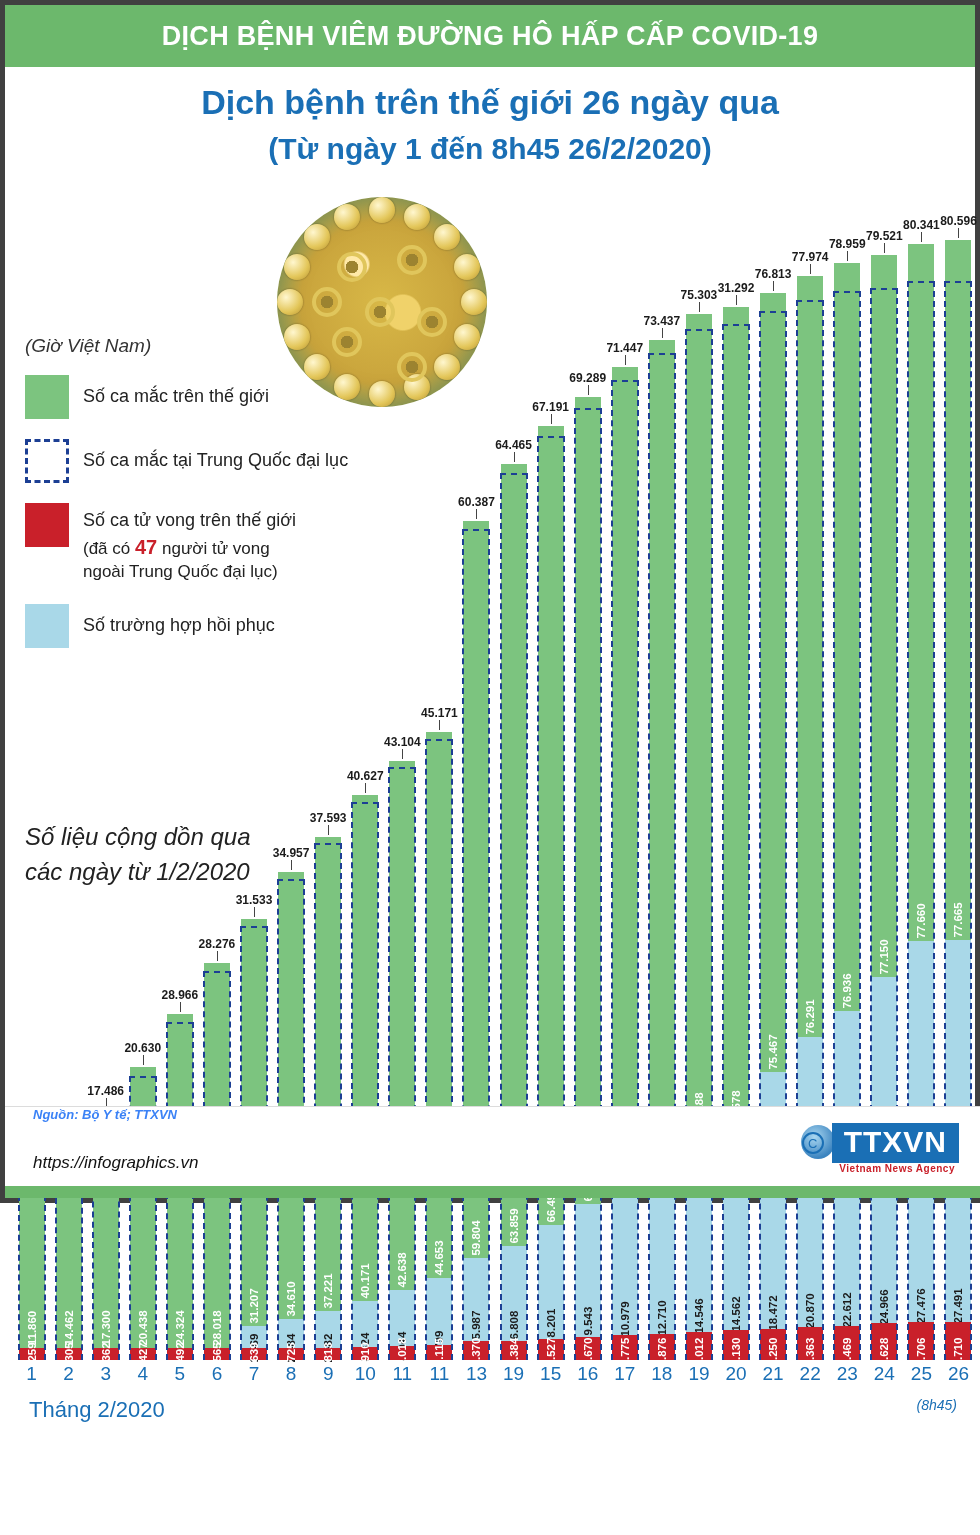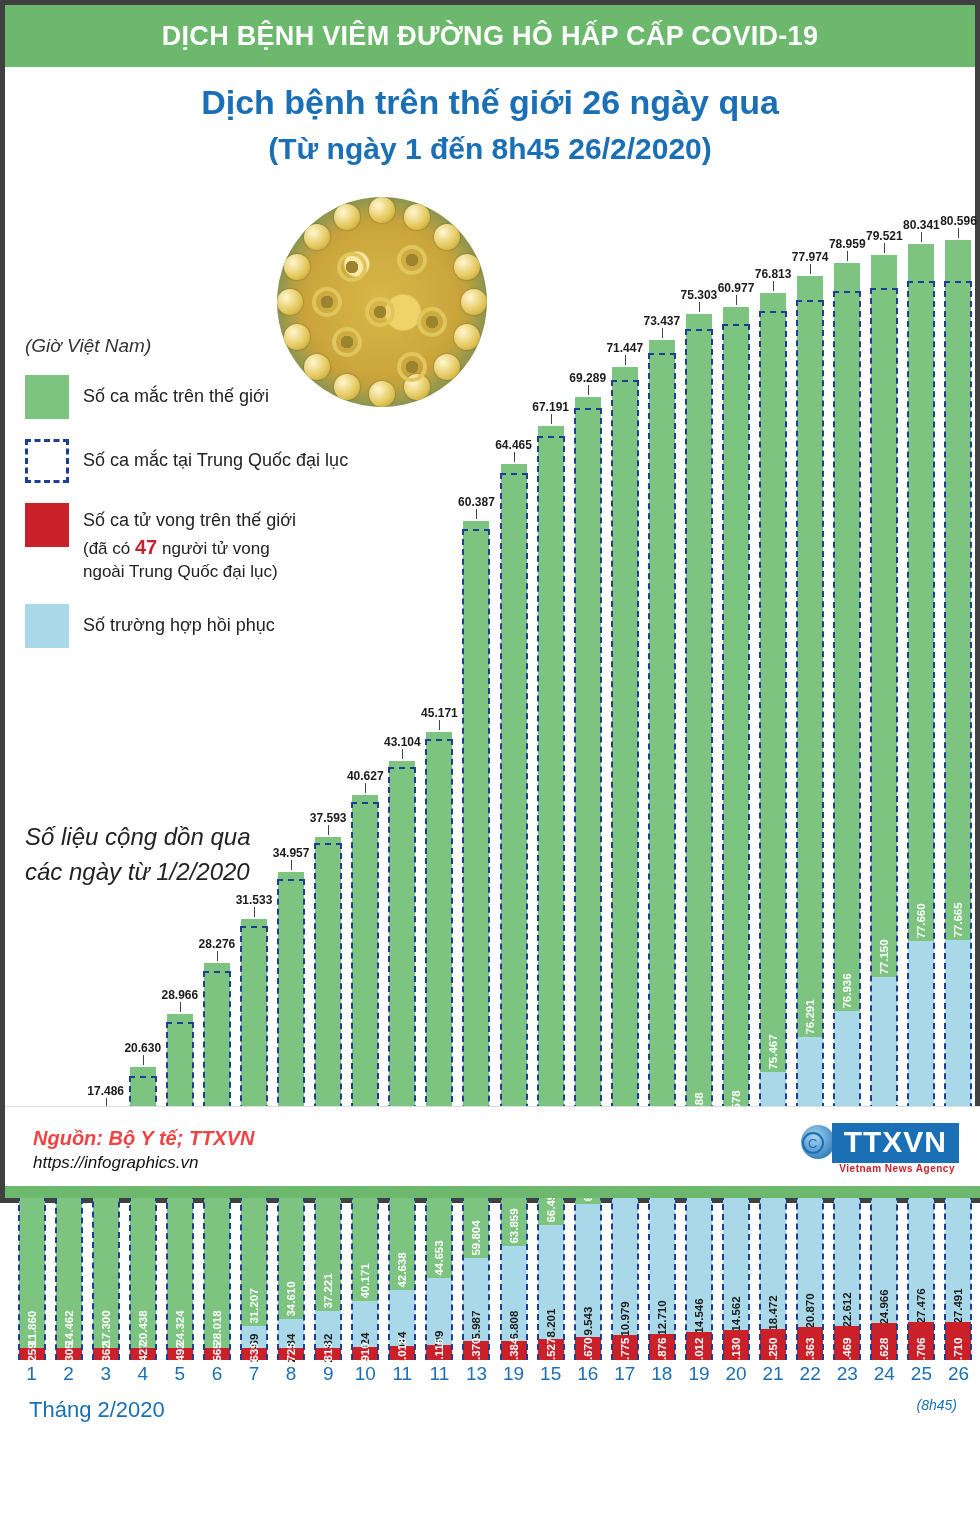--- a/index.html
+++ b/index.html
@@ -151,22 +151,22 @@
     position: absolute; right: 18px; top: 1392px;
     font-size: 14px; color: #1a6fb5; font-style: italic;
   }
   
   .footer {
     position: absolute; left: 0; bottom: 0; width: 980px; height: 92px;
     border-top: 1px solid #dcdcdc;
     background: #ffffff;
   }
   .src {
-    position: absolute; left: 28px; top: 20px;
-    font-size: 20px; font-style: italic; color: #ef4444; font-weight: bold;
+    position: absolute; left: 28px; top: 0;
+    font-size: 13px; font-style: italic; color: #3b82f6; font-weight: bold;
   }
   .url {
     position: absolute; left: 28px; top: 46px;
     font-size: 17px; font-style: italic; color: #111;
   }
   .brand {
     position: absolute; right: 26px; top: 16px;
     display: flex; align-items: center;
   }
   .cmark {
@@ -553,21 +553,21 @@
             </div>
             <div class="seg-red" style="height: 27.9597px; position: relative;">
               <div class="lbl-vert" style="bottom: 2px;">2.012</div>
             </div>
             <div class="cn-box" style="height: 1030.95px;"></div>
           </div>
         </div>
         <div class="col">
           <div class="bar-wrap">
             <div class="seg-green" style="height: 821.059px;">
-              <div class="lbl lbl-total">60.977</div>
+              <div class="lbl lbl-total">31.292</div>
               <div class="tick"></div>
               <div class="lbl-vert" style="bottom: 14px;">74.578</div>
             </div>
             <div class="seg-blue" style="height: 202.36px; position: relative;">
               <div class="lbl-vert onblue" style="bottom: 10px;">14.562</div>
             </div>
             <div class="seg-red" style="height: 29.5995px; position: relative;">
               <div class="lbl-vert" style="bottom: 2px;">2.130</div>
             </div>
             <div class="cn-box" style="height: 1036.37px;"></div>

